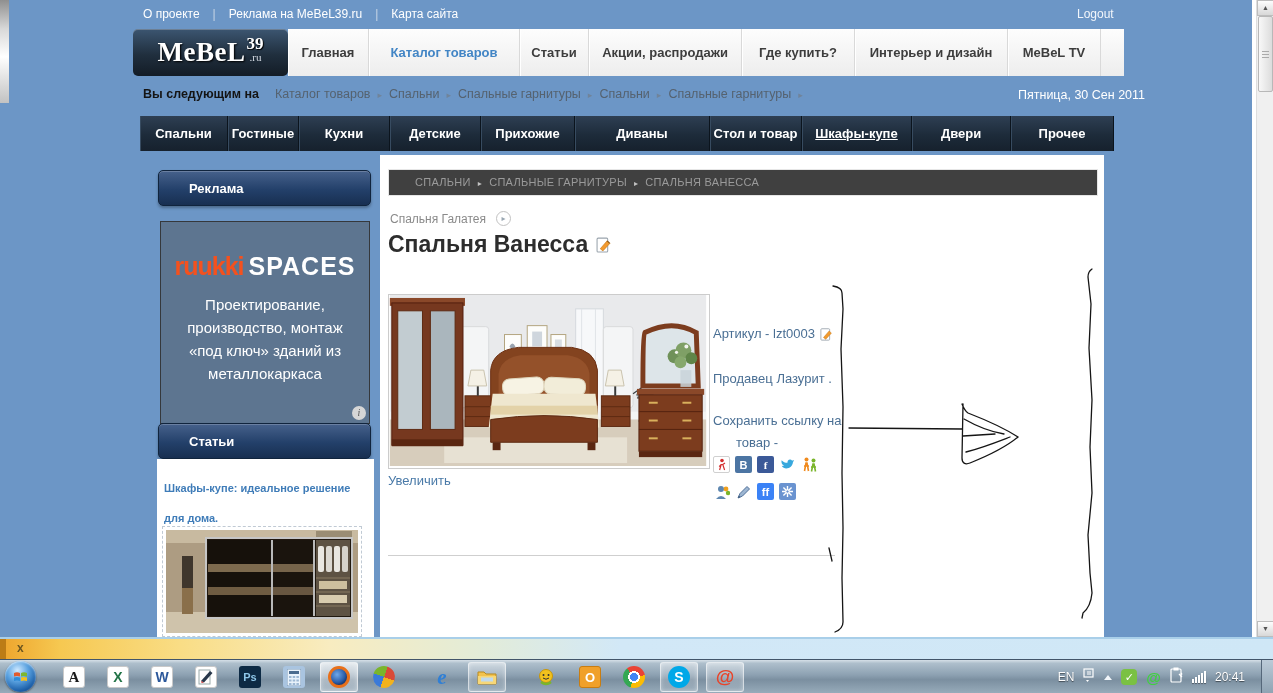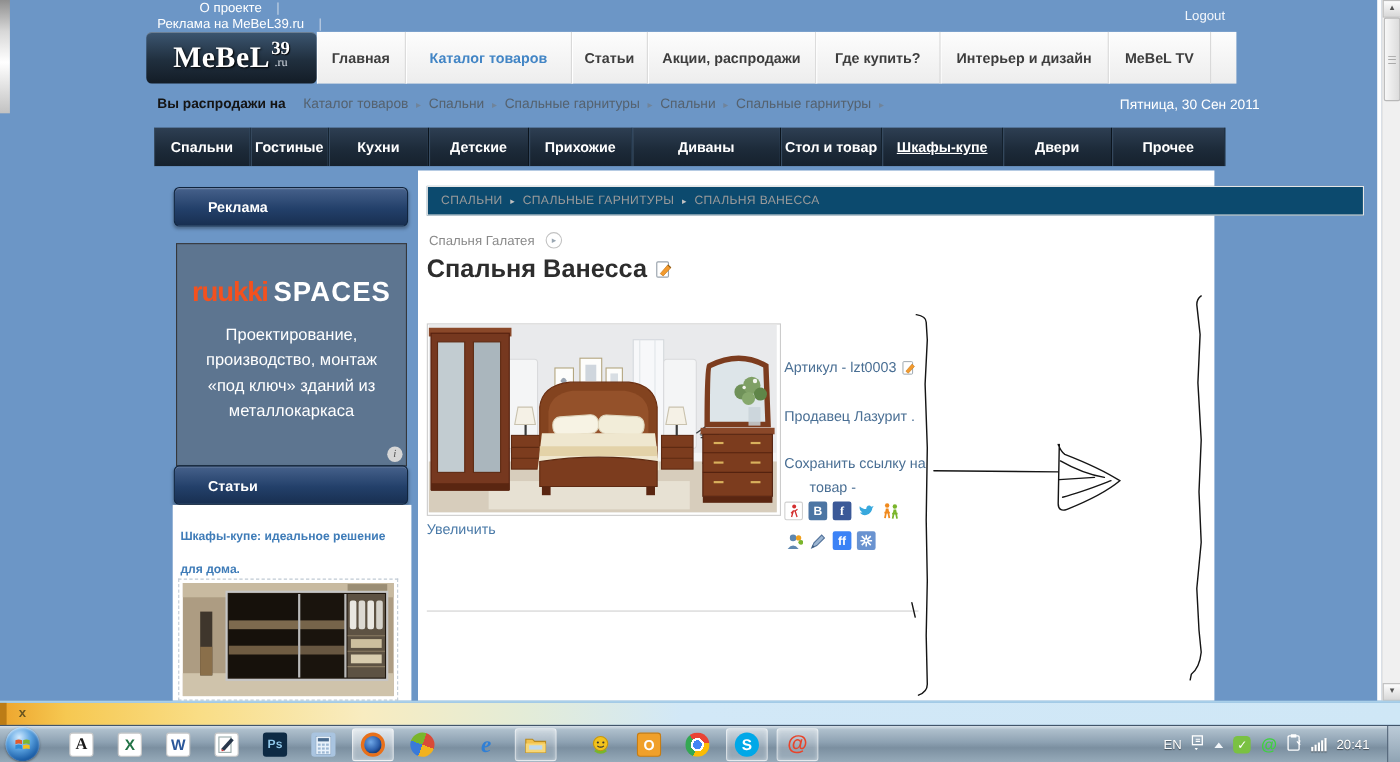--- a/index.html
+++ b/index.html
@@ -1,21 +1,21 @@
 <!DOCTYPE html>
 <html><head>
 <meta charset="utf-8">
 <style>
   html,body{margin:0;padding:0;}
   .screen{position:relative;width:1273px;height:693px;overflow:hidden;background:#6C96C6;
           font-family:"Liberation Sans",sans-serif;-webkit-font-smoothing:antialiased;}
   
   .left-artifact{position:absolute;left:0;top:0;width:9px;height:103px;
     background:linear-gradient(180deg,#8f8f8f 0,#d8d8d8 28%,#ffffff 55%,#c2c2c2 100%);}
-  .topbar{position:absolute;left:143px;top:0;height:28px;display:flex;align-items:center;font-size:12px;color:#fff;flex-direction:column;}
+  .topbar{position:absolute;left:143px;top:0;height:28px;display:flex;align-items:center;font-size:12px;color:#fff;}
   .tb-link{margin-right:13px;cursor:pointer;}
   .tb-link.sep::after{content:"|";color:#c6d4e6;margin-left:13px;}
   .logout{position:absolute;left:1077px;top:7px;font-size:12px;color:#f2f6fb;cursor:pointer;}
   
   .logo{position:absolute;left:133px;top:29px;width:155px;height:47px;border-radius:5px;
     background:linear-gradient(180deg,#3c5671 0%,#202f3e 55%,#131c26 100%);
     display:flex;align-items:center;justify-content:center;color:#fff;
     font-family:"Liberation Serif",serif;box-shadow:inset 0 1px 0 rgba(255,255,255,.25);}
   .logo .nm{font-size:27px;font-weight:bold;text-shadow:1px 1px 2px #000;letter-spacing:.5px;}
   .logo .col{display:flex;flex-direction:column;align-items:flex-start;line-height:1;margin-left:1px;margin-top:-8px;}
@@ -53,22 +53,22 @@
   .ad-info{position:absolute;right:3px;bottom:3px;width:14px;height:14px;border-radius:50%;
     background:#d6d6d6;color:#555;font-size:10px;line-height:14px;font-family:"Liberation Serif",serif;
     font-style:italic;text-align:center;cursor:pointer;}
   .articles-panel{position:absolute;left:157px;top:459px;width:217px;height:178px;background:#fff;}
   .article-title{position:absolute;left:164px;top:473px;width:198px;font-size:11px;font-weight:bold;
     color:#3f7cb8;line-height:30px;cursor:pointer;}
   .article-img{position:absolute;left:162px;top:526px;width:200px;height:111px;box-sizing:border-box;
     border:1px dashed #c0cad4;background:#fff;padding:3px;cursor:pointer;}
   
   .content{position:absolute;left:380px;top:155px;width:724px;height:482px;background:#fff;}
-  .cbread{position:absolute;left:8px;top:14px;width:852px;height:27px;box-sizing:border-box;line-height:25px;
-    background:#0c4a6e;border:1px solid #e6e6e6;padding-left:12px;font-size:11px;color:#9a9a9a;letter-spacing:.3px;}
+  .cbread{position:absolute;left:8px;top:14px;width:710px;height:27px;box-sizing:border-box;line-height:25px;
+    background:#404040;border:1px solid #e6e6e6;padding-left:26px;font-size:11px;color:#9a9a9a;letter-spacing:.3px;}
   .cbread span.c{cursor:pointer;}
   .cbread span.c:not(.last)::after{content:"▸";color:#c2c2c2;font-size:8px;margin:0 7px;}
   .prev{position:absolute;left:10px;top:56px;font-size:12px;color:#8a8a8a;display:flex;align-items:center;cursor:pointer;}
   .prev .arr{margin-left:10px;width:13px;height:13px;border:1px solid #c2c2c2;border-radius:50%;
     font-size:8px;color:#9aa7b2;display:flex;align-items:center;justify-content:center;}
   .ptitle{position:absolute;left:8px;top:76px;font-size:23px;font-weight:bold;color:#2d2d2d;
     display:flex;align-items:center;gap:8px;}
   .photo{position:absolute;left:8px;top:139px;width:320px;height:173px;border:1px solid #cccccc;
     box-sizing:content-box;cursor:pointer;}
   .enlarge{position:absolute;left:8px;top:318px;font-size:13px;color:#4a7aa8;cursor:pointer;}
@@ -156,21 +156,21 @@
     <div class="item active" style="width:150px">Каталог товаров</div>
     <div class="item" style="width:68px">Статьи</div>
     <div class="item" style="width:152px">Акции, распродажи</div>
     <div class="item" style="width:112px">Где купить?</div>
     <div class="item" style="width:152px">Интерьер и дизайн</div>
     <div class="item" style="width:92px">MeBeL TV</div>
     <div class="fill"></div>
   </div>
 
   <div class="loc">
-    <span class="pre">Вы распродажи на</span>
+    <span class="pre">Вы следующим на</span>
     <span class="crumb">Каталог товаров</span>
     <span class="crumb">Спальни</span>
     <span class="crumb">Спальные гарнитуры</span>
     <span class="crumb">Спальни</span>
     <span class="crumb">Спальные гарнитуры</span>
   </div>
   <span class="date">Пятница, 30 Сен 2011</span>
 
   <div class="catnav">
     <div class="tab" style="width:87px">

